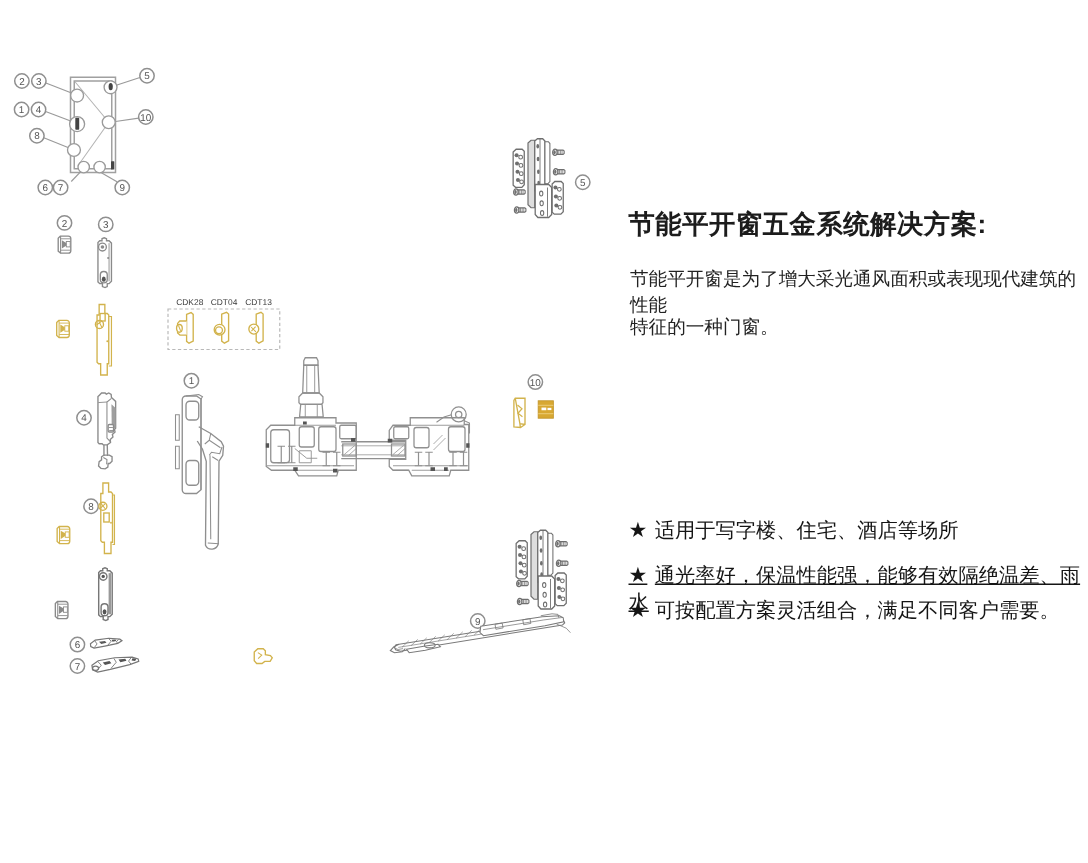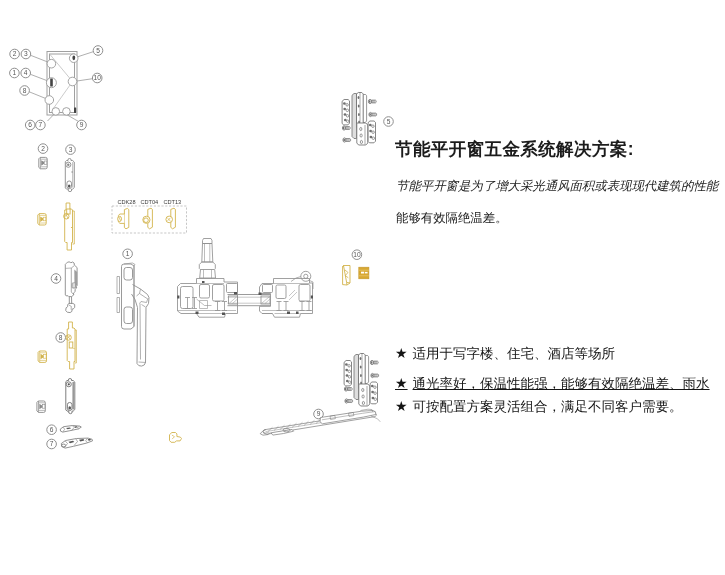--- a/index.html
+++ b/index.html
@@ -1,21 +1,21 @@
 <!DOCTYPE html>
 <html><head>
 <meta charset="utf-8">
 <style>
 html,body{margin:0;padding:0;background:#fff;}
 body{width:725px;height:575px;position:relative;overflow:hidden;
   font-family:"Liberation Sans",sans-serif;}
 #art{position:absolute;left:0;top:0;}
-.txt{position:absolute;color:#222;}
+.txt{position:absolute;color:#222;margin-left:24px;}
 #title{left:395px;top:137px;font-size:17.5px;font-weight:bold;color:#1c1c1c;letter-spacing:0.4px;}
-#body1{left:396px;top:178px;font-size:12.4px;color:#222;font-style:italic;}
+#body1{left:396px;top:178px;font-size:12.4px;color:#222;}
 #body2{left:396px;top:210px;font-size:12.4px;color:#222;}
 .bullet{left:395px;font-size:13.5px;color:#151515;}
 .bullet .star{font-size:14px;margin-right:5px;}
 #b1{top:345px;text-align:right;}
 #b2{top:374.5px;text-decoration:underline;}
 #b3{top:398px;}
 </style>
 </head>
 <body>
 <svg id="art" width="725" height="575" viewBox="0 0 725 575">
@@ -364,16 +364,16 @@
 <path d="M263 431.9 l2.4 1.1 l3.3 -0.6" stroke-width="0.5"></path>
 <path d="M271 432.8 l11.5 -1.9 l9.5 -1.4 l1.6 1.7 l-10 2.3 l-10.8 1.6 z" fill="#fff"></path>
 <ellipse cx="286.5" cy="430.2" rx="3.6" ry="1.7"></ellipse>
 <path d="M360.5 410.5 l7.5 -1.3 l4 0.4 l0.6 2.3" stroke-width="0.55"></path>
 <path d="M371 416 l6.5 2.8 l2.8 3" stroke-width="0.5"></path>
 </g>
 </svg>
 
 <div class="txt" id="title">节能平开窗五金系统解决方案:</div>
 <div class="txt" id="body1">节能平开窗是为了增大采光通风面积或表现现代建筑的性能</div>
-<div class="txt" id="body2">能够有效隔绝温差。</div>
+<div class="txt" id="body2">特征的一种门窗。</div>
 <div class="txt bullet" id="b1"><span class="star">★</span>适用于写字楼、住宅、酒店等场所</div>
 <div class="txt bullet" id="b2"><span class="star">★</span>通光率好，保温性能强，能够有效隔绝温差、雨水</div>
 <div class="txt bullet" id="b3"><span class="star">★</span>可按配置方案灵活组合，满足不同客户需要。</div>
 
 </body></html>

